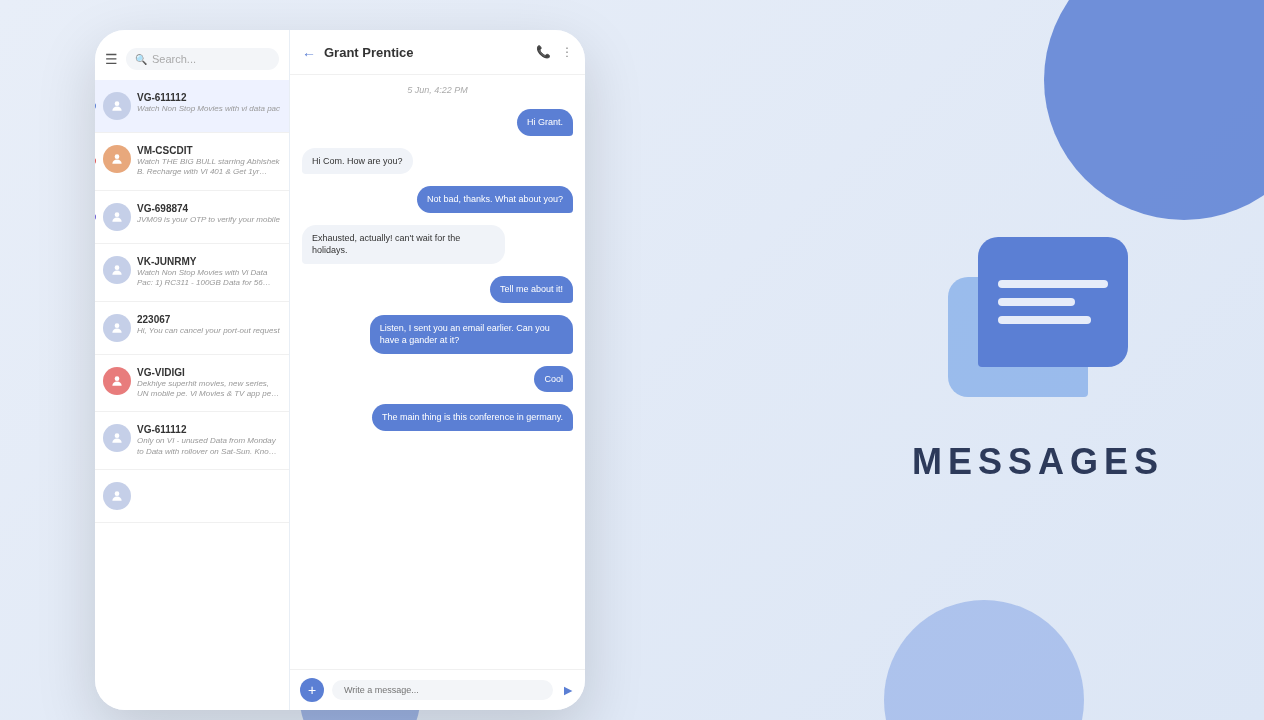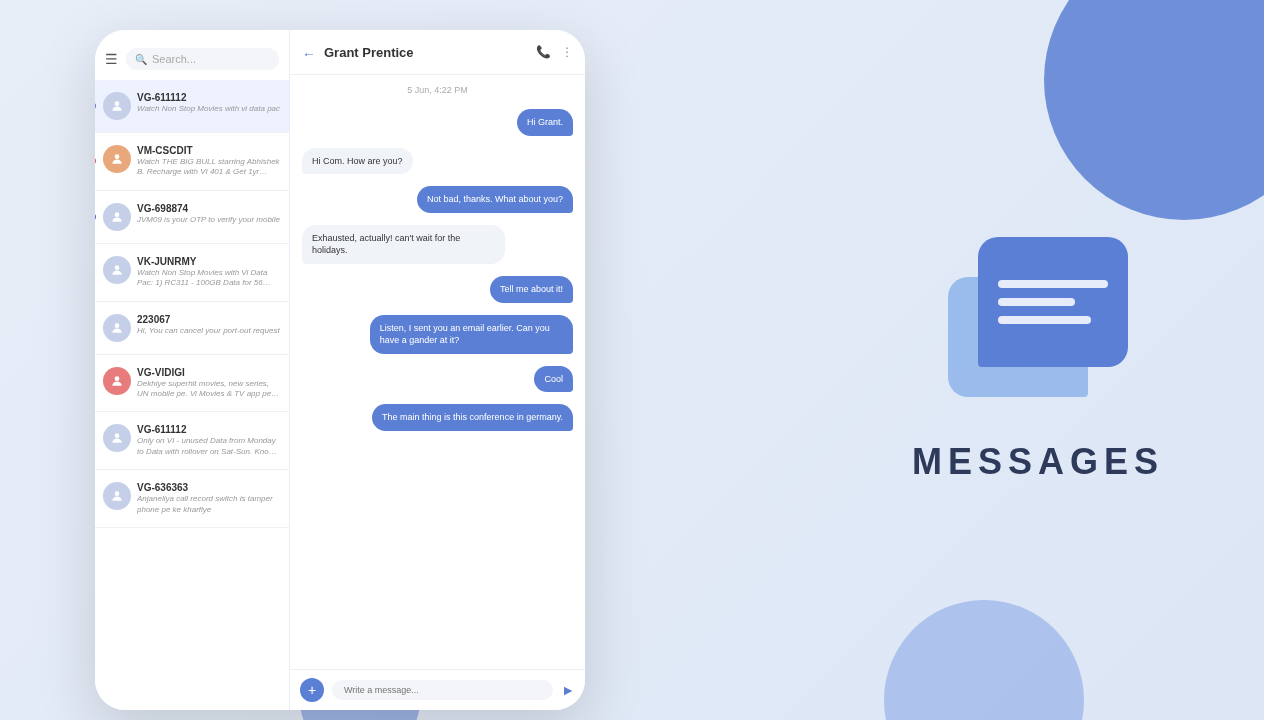--- a/index.html
+++ b/index.html
@@ -191,20 +191,21 @@
       gap: 10px;
       color: #888;
       font-size: 12px;
     }
 
     .chat-date {
       text-align: center;
       font-size: 9px;
       color: #aaa;
       padding: 10px 0 6px;
+      font-style: italic;
     }
 
     .chat-messages {
       flex: 1;
       overflow-y: auto;
       padding: 8px 12px;
       display: flex;
       flex-direction: column;
       gap: 12px;
     }
@@ -435,24 +436,20 @@
       <div class="conv-preview">Only on VI - unused Data from Monday to Data with rollover on Sat-Sun. Know more: 123564. Dekhiye superhit movies, ray a</div>
     </div>
   </div>
         <div class="conv-item">
 
     <div class="conv-avatar">
       <svg width="14" height="14" viewBox="0 0 24 24" fill="white">
         <circle cx="12" cy="8" r="4"></circle>
         <path d="M4 20c0-4 3.6-7 8-7s8 3 8 7"></path>
       </svg>
-    </div>
-    <div class="conv-text">
-      <div class="conv-name">VG-636363</div>
-      <div class="conv-preview">Anjaneliya call record switch is tamper phone pe ke kharfiye</div>
     </div>
   </div>
       </div>
   </div>
 
   <div class="chat-panel">
     <div class="chat-header">
       <span class="back-icon">←</span>
       <span class="chat-contact-name">Grant Prentice</span>
       <div class="header-icons">

